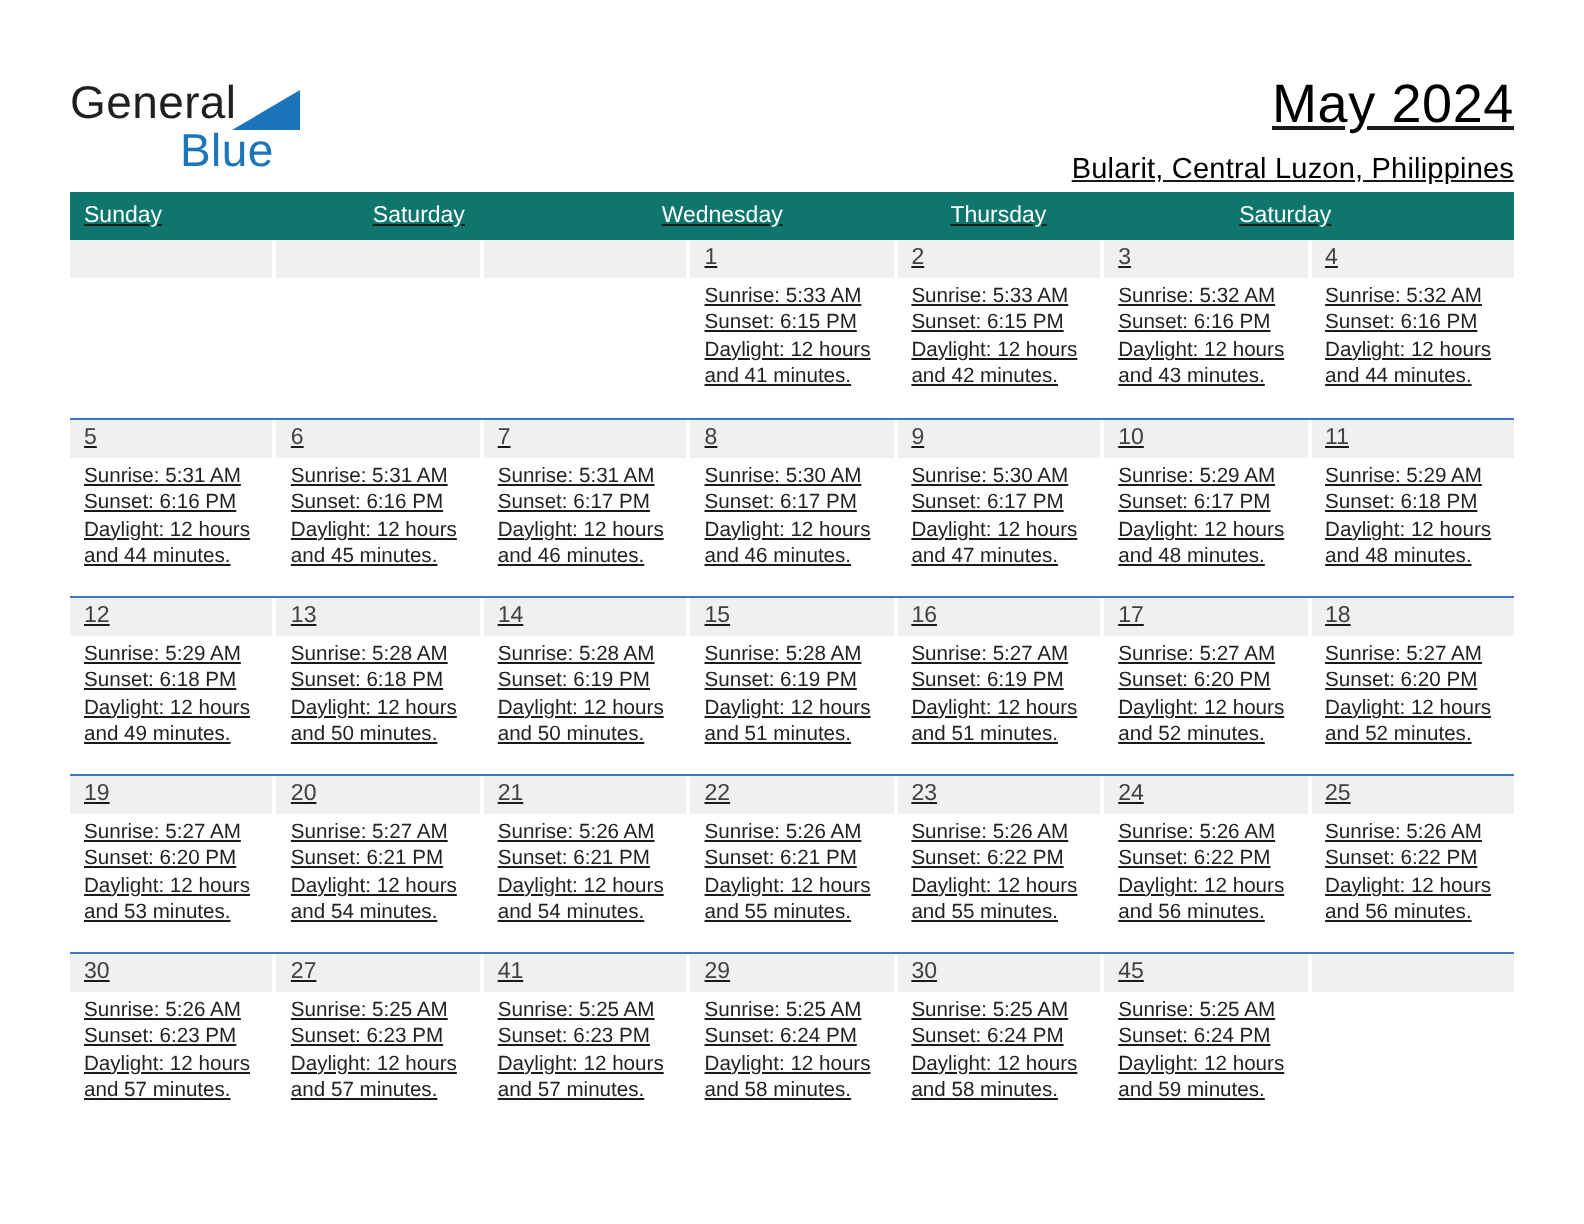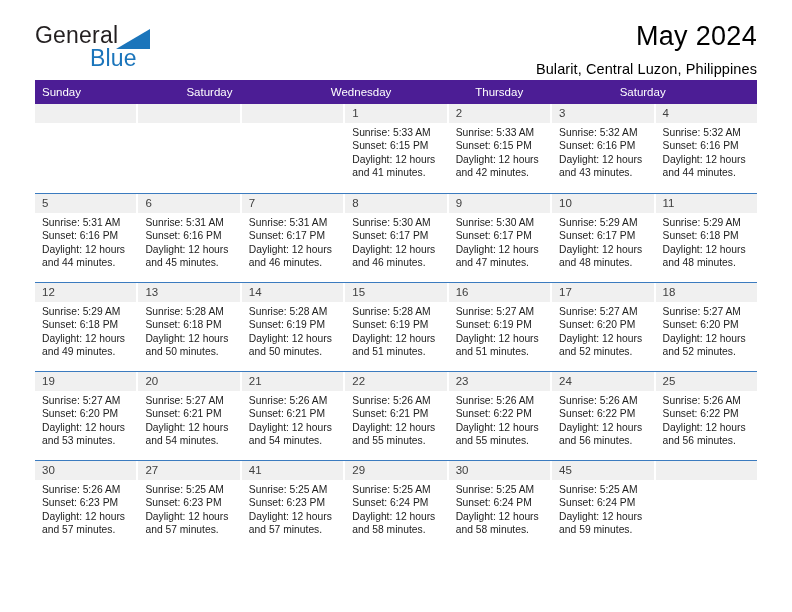--- a/index.html
+++ b/index.html
@@ -12,21 +12,22 @@
     height: 612px;
     font-family: "Liberation Sans", sans-serif;
     color: #1a1a1a;
     overflow: hidden;
   }
   .page {
     position: relative;
     width: 792px;
     height: 612px;
     box-sizing: border-box;
-    padding: 0 35px;
+    padding: 16px 35px;
+    text-decoration: underline;
   }
 
   
   .header {
     position: relative;
     height: 68px;
     padding-top: 22px;
     box-sizing: border-box;
   }
   .logo {
@@ -76,21 +77,21 @@
     letter-spacing: 0.1px;
   }
 
   
   .calendar {
     margin-top: 12px;
     width: 722px;
   }
   .weekdays {
     display: flex;
-    background: #4c1d95;
+    background: #0f766e;
   }
   .weekday {
     flex: 1 1 0;
     color: #ffffff;
     font-size: 11.5px;
     padding: 5px 0 5px 7px;
     box-sizing: border-box;
     line-height: 14px;
   }
   .week {

